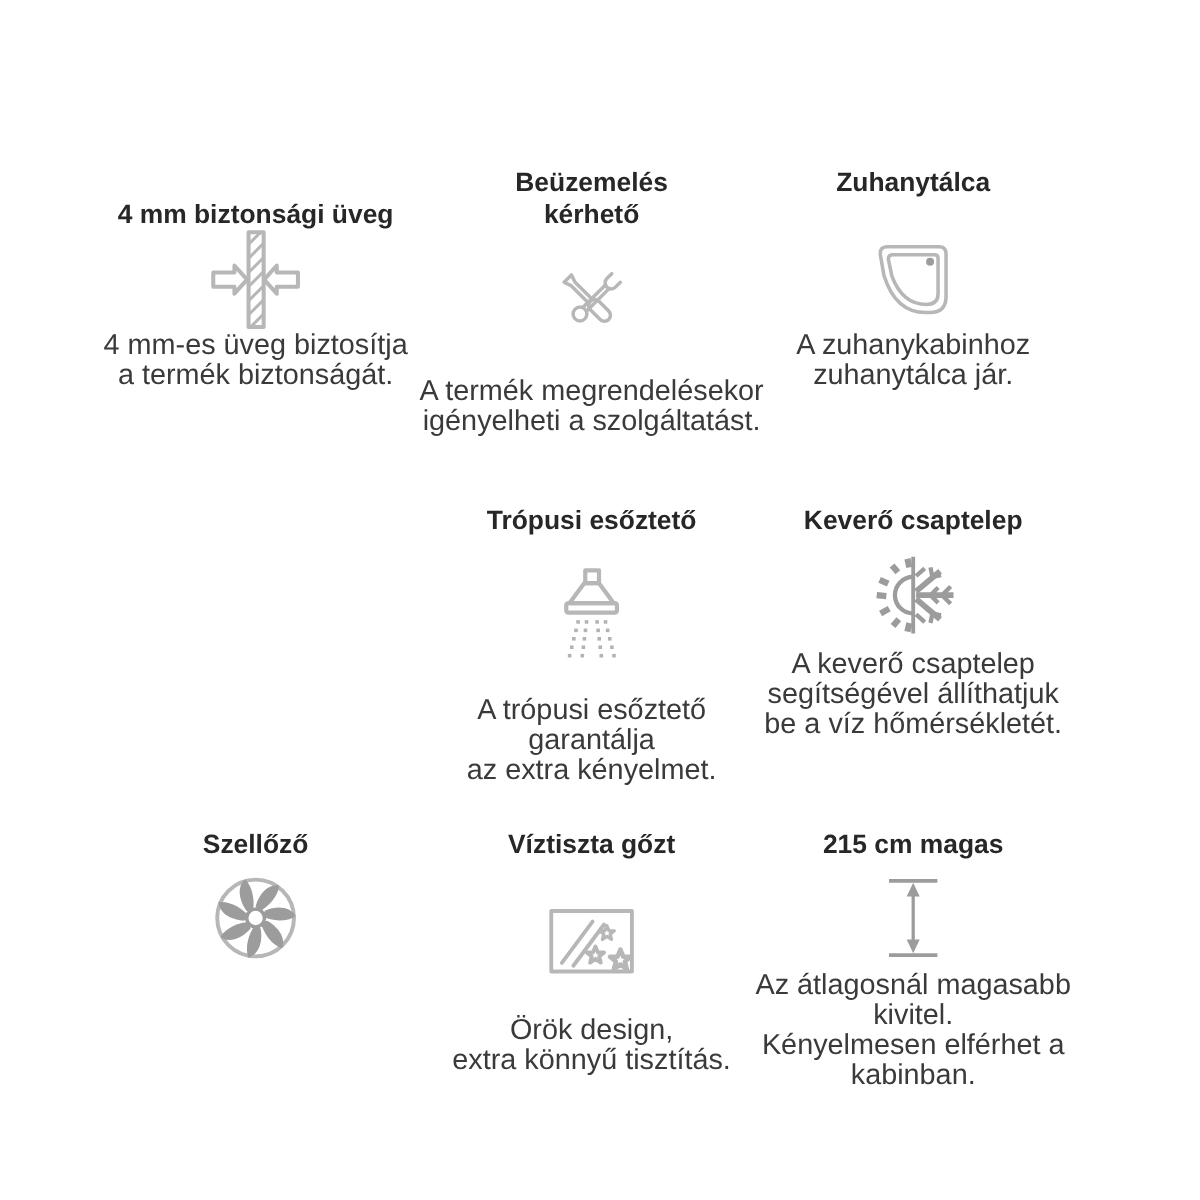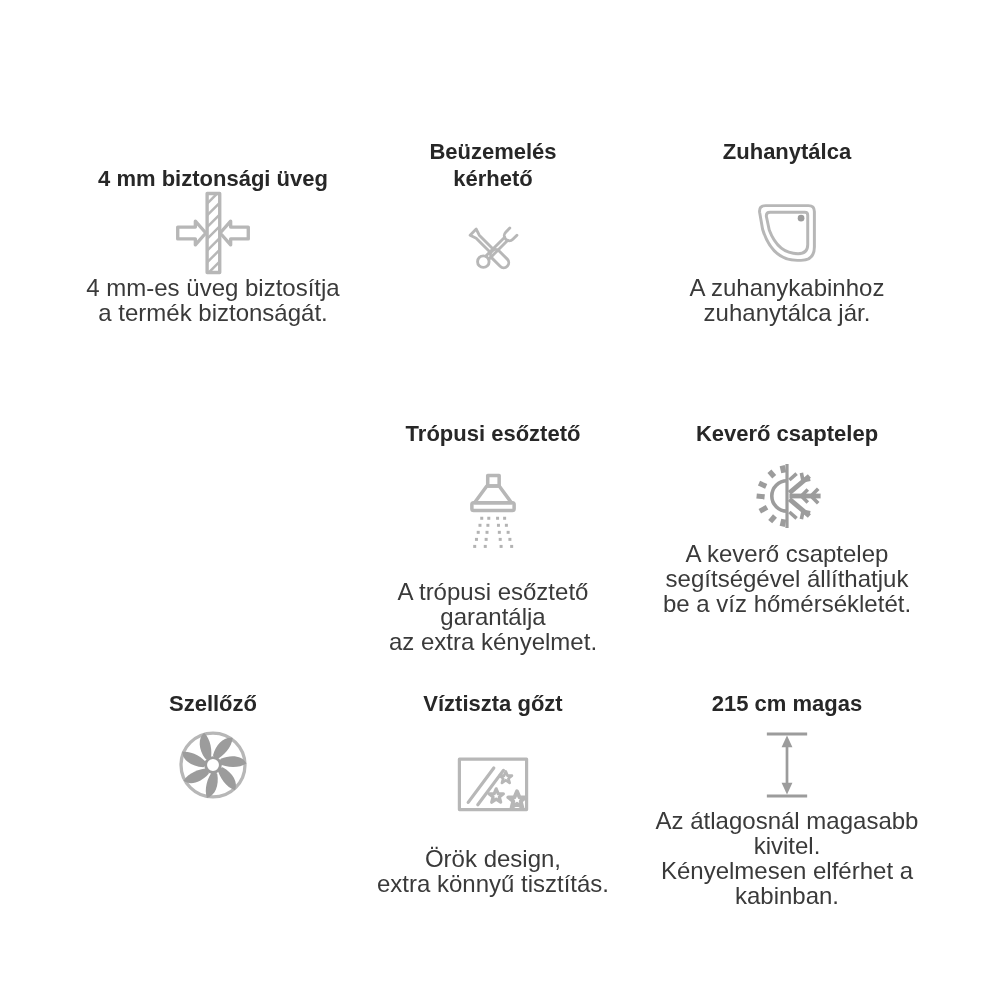--- a/index.html
+++ b/index.html
@@ -12,21 +12,21 @@
   *{box-sizing:border-box;margin:0;padding:0;}
   html,body{background:var(--page-bg);}
   body{font-family:"Liberation Sans","DejaVu Sans",sans-serif;}
   .canvas{
     position:relative;width:1000px;height:1000px;background:var(--page-bg);
     overflow:hidden;margin:0 auto;
   }
   .cell{position:absolute;display:flex;flex-direction:column;align-items:center;text-align:center;}
   .c1{left:33px;width:360px;}
   .c2{left:343px;width:300px;gap:19px;}
-  .c3{left:622px;width:330px;}
+  .c3{left:596px;width:330px;}
   .r1{top:138px;}
   .r2{top:420px;}
   .r3{top:690px;}
   .title{
     font-size:22px;font-weight:bold;line-height:27px;color:var(--title-text);
     white-space:pre-line;width:100%;display:flex;justify-content:center;
   }
   .r1 .title{height:54px;align-items:center;}
   .r1.c1 .title{align-items:flex-end;}
   .r1.c3 .title{align-items:flex-start;}
@@ -90,20 +90,22 @@
             <path d="M47,24 v37 M53,24 v37"></path>
             <circle cx="50" cy="69" r="8"></circle>
           </g>
           <g transform="rotate(-45 50 50)">
             <path d="M44,11 h12 l-3,9 v28 h-6 v-28 z"></path>
             <rect x="43" y="48" width="14" height="30" rx="7"></rect>
           </g>
         </g>
       </svg>
     </div>
+    <div class="desc">A termék megrendelésekor
+igényelheti a szolgáltatást.</div>
   </div>
 
   <div class="cell r1 c3">
     <div class="title">Zuhanytálca</div>
     <div class="icon-box">
       <svg width="78" height="74" viewBox="0 0 100 100">
         <path class="lnf" stroke-width="3.5" d="M21,13 H79 Q87,13 87,21 V69 Q87,87 69,87 H64 Q30,87 17,45 L13,22 Q12,13 21,13 Z"></path>
         <path class="ln" stroke-width="3" d="M27,22 H74 Q78,22 78,26 V66 Q78,78 65,78 Q38,78 26,46 L22,27 Q22,22 27,22 Z"></path>
         <circle cx="69" cy="30" r="4.5" class="fd"></circle>
       </svg>

